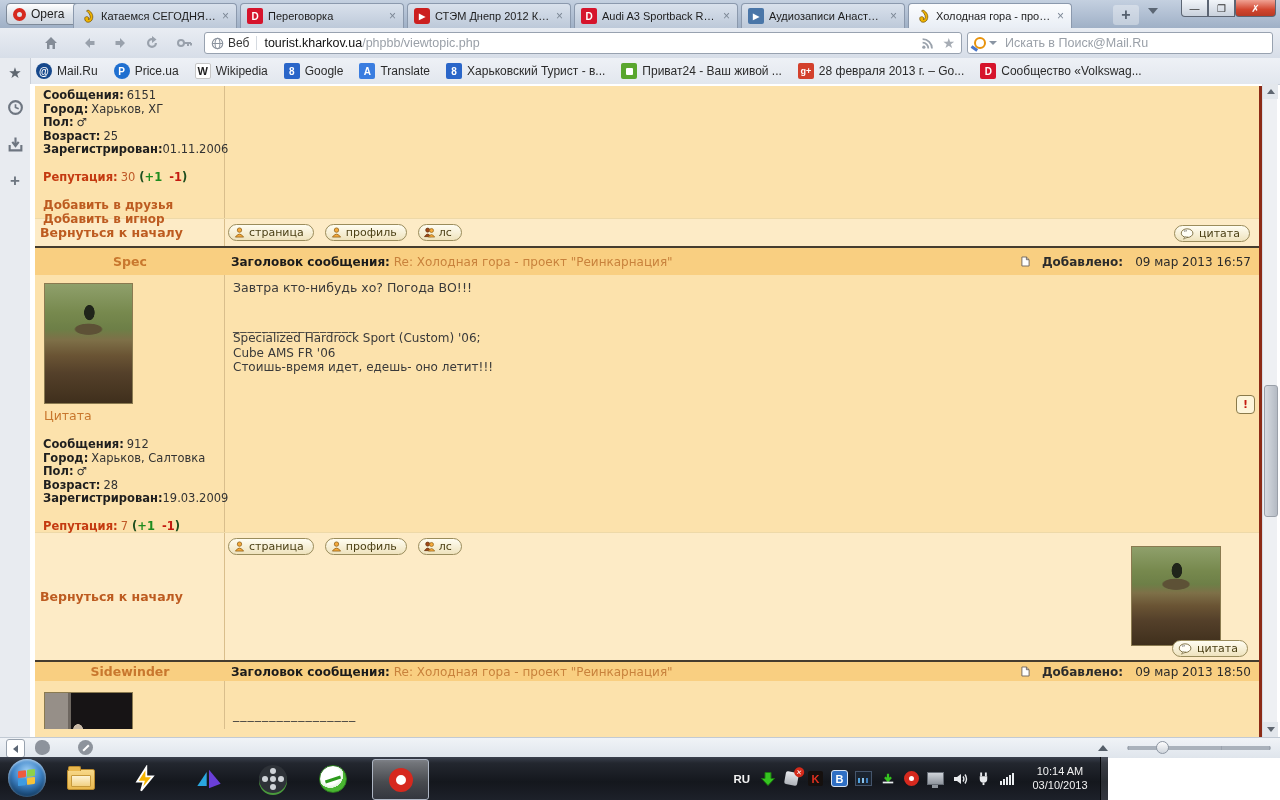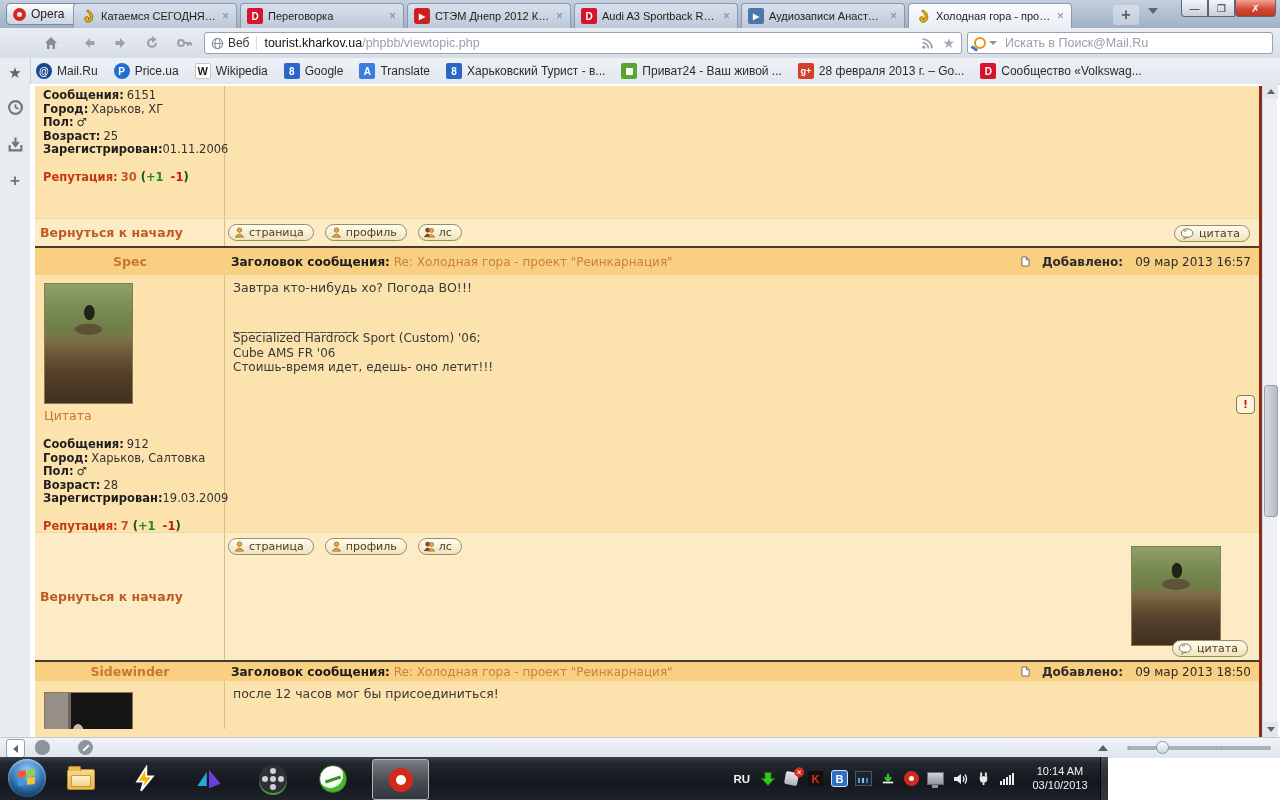--- a/index.html
+++ b/index.html
@@ -78,21 +78,21 @@
   .r-body2{height:257px;}
   .r-foot2{height:128px;background:#FDEBC6;border-top:1px solid #EED9A8;}
   .r-head3{height:19px;}
   .r-body3{height:48px;overflow:hidden;}
   .pstats{padding:3px 8px;}
   .statline{font-size:11.5px;line-height:13.5px;color:#333;}
   .statline b{color:#1e1e1e;margin-right:3px;}
   .statline.tight b{margin-right:0;}
   .repline{margin-top:13px;font-size:11.5px;font-weight:bold;}
   .replabel{color:#C43A10;margin-right:3px;}
-  .repnum{color:#C05A28;font-weight:bold;}
+  .repnum{color:#C05A28;font-weight:normal;}
   .paren{color:#1e4d1e;}
   .plus{color:#1E8C1E;margin-right:7px;}
   .minus{color:#C41A10;}
   .plink{font-size:12px;font-weight:bold;color:#BD5B20;line-height:14px;cursor:pointer;}
   .plinks{margin-top:14px;}
   .backtop{font-size:12.5px;font-weight:bold;color:#BD5B20;cursor:pointer;}
   .author{width:190px;flex:0 0 190px;text-align:center;font-size:12.5px;font-weight:bold;color:#C8772E;}
   .subject{flex:1;font-size:12px;color:#1e1e1e;padding-left:6px;}
   .subject b{color:#1b1b1b;}
   .subject .subj-link{color:#C8823C;font-weight:normal;cursor:pointer;}
@@ -352,20 +352,24 @@
           <div class="pstats">
             <div class="statline"><b>Сообщения:</b><span>6151</span></div>
             <div class="statline"><b>Город:</b><span>Харьков, ХГ</span></div>
             <div class="statline"><b>Пол:</b><span>♂</span></div>
             <div class="statline"><b>Возраст:</b><span>25</span></div>
             <div class="statline tight"><b>Зарегистрирован:</b><span>01.11.2006</span></div>
             <div class="repline">
               <b class="replabel">Репутация:</b><span class="repnum">30</span>
               <b class="paren">(</b><b class="plus">+1</b><b class="minus">-1</b><b class="paren">)</b>
             </div>
+            <div class="plinks">
+              <div class="plink">Добавить в друзья</div>
+              <div class="plink">Добавить в игнор</div>
+            </div>
           </div>
         </div>
         <div class="bcol"></div>
       </div>
 
       <div class="frow r-foot">
         <div class="pcol">
           <span class="backtop backtop-r2">Вернуться к началу</span>
         </div>
         <div class="bcol">
@@ -504,21 +508,20 @@
           <span>09 мар 2013 18:50</span>
         </span>
       </div>
 
       <div class="frow r-body3">
         <div class="pcol">
           <div class="avatar photo-wall" style="top:11px;height:60px;"></div>
         </div>
         <div class="bcol">
           <div class="postbody">
-            <div>после 12 часов мог бы присоединиться!</div>
             <div class="sigdiv" style="margin-top:24px;">_________________</div>
           </div>
         </div>
       </div>
 
     </div>
   </div>
 
   <div class="vscroll">
     <div class="varrow up">

